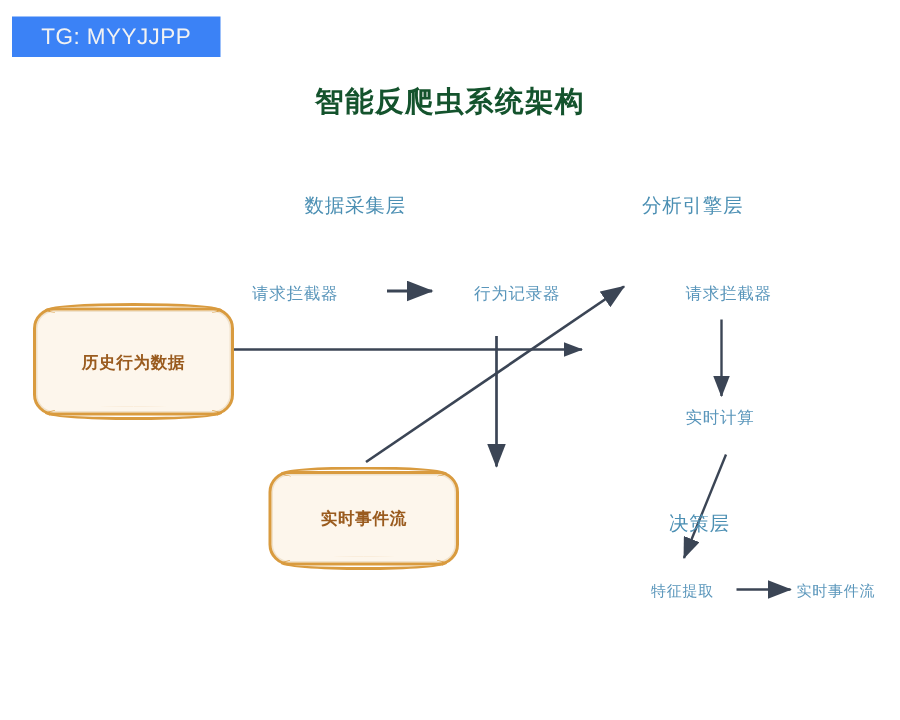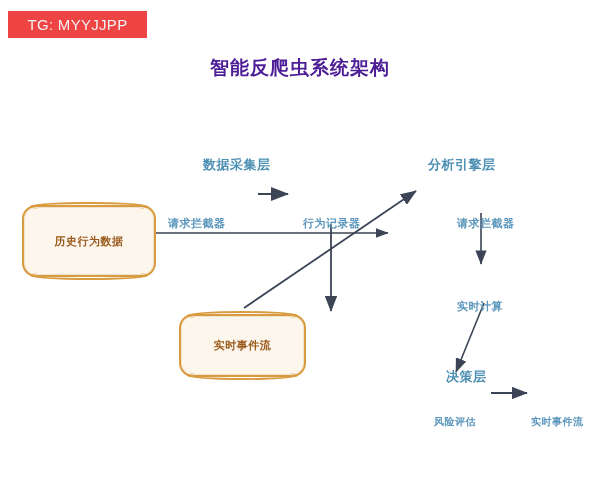--- a/index.html
+++ b/index.html
@@ -13,21 +13,21 @@
   #canvas {
     position: relative;
     width: 600px;
     height: 480px;
     background: #ffffff;
     overflow: hidden;
   }
   
   .wm-badge {
     position: absolute;
-    background: #ef4444;
+    background: #3b82f6;
     color: #f2f2f2;
     display: flex;
     align-items: center;
     justify-content: center;
     font-family: "Liberation Sans", sans-serif;
     letter-spacing: 0.3px;
     white-space: nowrap;
   }
   #tg-badge {
     left: 8px;
@@ -45,31 +45,30 @@
   }
   
   #diagram-title {
     position: absolute;
     left: 0;
     top: 55px;
     width: 600px;
     text-align: center;
     font-size: 19px;
     font-weight: bold;
-    color: #4c1d95;
+    color: #14532d;
     letter-spacing: 1px;
   }
   
   .node-label {
     position: absolute;
     white-space: nowrap;
-    font-weight: bold;
+    font-weight: normal;
     color: #4a8fb5;
     letter-spacing: 0.5px;
-    margin-top: 28px;
   }
   .layer-label {
     font-size: 13px;
     color: #4b8fb3;
   }
   .step-label {
     font-size: 11px;
     color: #5a96bb;
   }
   .small-step-label {
@@ -150,27 +149,27 @@
   <div id="diagram-title">智能反爬虫系统架构</div>
 
   <div class="node-label layer-label" style="left:203px; top:128px;">数据采集层</div>
 
   <div class="node-label layer-label" style="left:428px; top:128px;">分析引擎层</div>
 
   <div class="node-label layer-label" style="left:446px; top:340px;">决策层</div>
 
   <div class="node-label step-label" style="left:168px; top:188px;">请求拦截器</div>
 
-  <div class="node-label step-label" style="left:303px; top:188px;">行为记录器</div>
+  <div class="node-label step-label" style="left:316px; top:188px;">行为记录器</div>
 
   <div class="node-label step-label" style="left:457px; top:188px;">请求拦截器</div>
 
   <div class="node-label step-label" style="left:457px; top:271px;">实时计算</div>
 
-  <div class="node-label small-step-label" style="left:434px; top:387px;">风险评估</div>
+  <div class="node-label small-step-label" style="left:434px; top:387px;">特征提取</div>
 
   <div class="node-label small-step-label" style="left:531px; top:387px;">实时事件流</div>
 
   <div class="data-box" style="left:22px; top:205px; width:130px; height:68px;">
     <span class="box-text">历史行为数据</span>
   </div>
 
   <div class="data-box" style="left:179px; top:314px; width:123px; height:59px;">
     <span class="box-text">实时事件流</span>
   </div>

